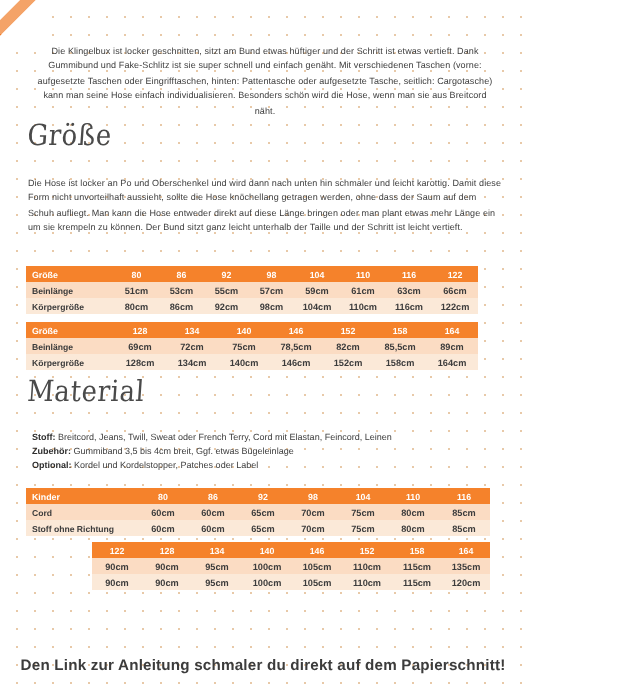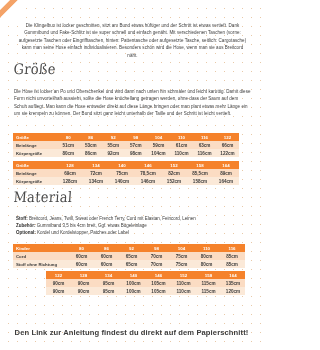--- a/index.html
+++ b/index.html
@@ -362,15 +362,15 @@
         <td>95cm</td>
         <td>100cm</td>
         <td>105cm</td>
         <td>110cm</td>
         <td>115cm</td>
         <td>120cm</td>
       </tr>
     </tbody>
   </table>
 
-  <div id="footer-note">Den Link zur Anleitung findest du direkt auf dem Papierschnitt!</div>
+  <div id="footer-note">Den Link zur Anleitung schmaler du direkt auf dem Papierschnitt!</div>
 
 </div>
 
 </body></html>

